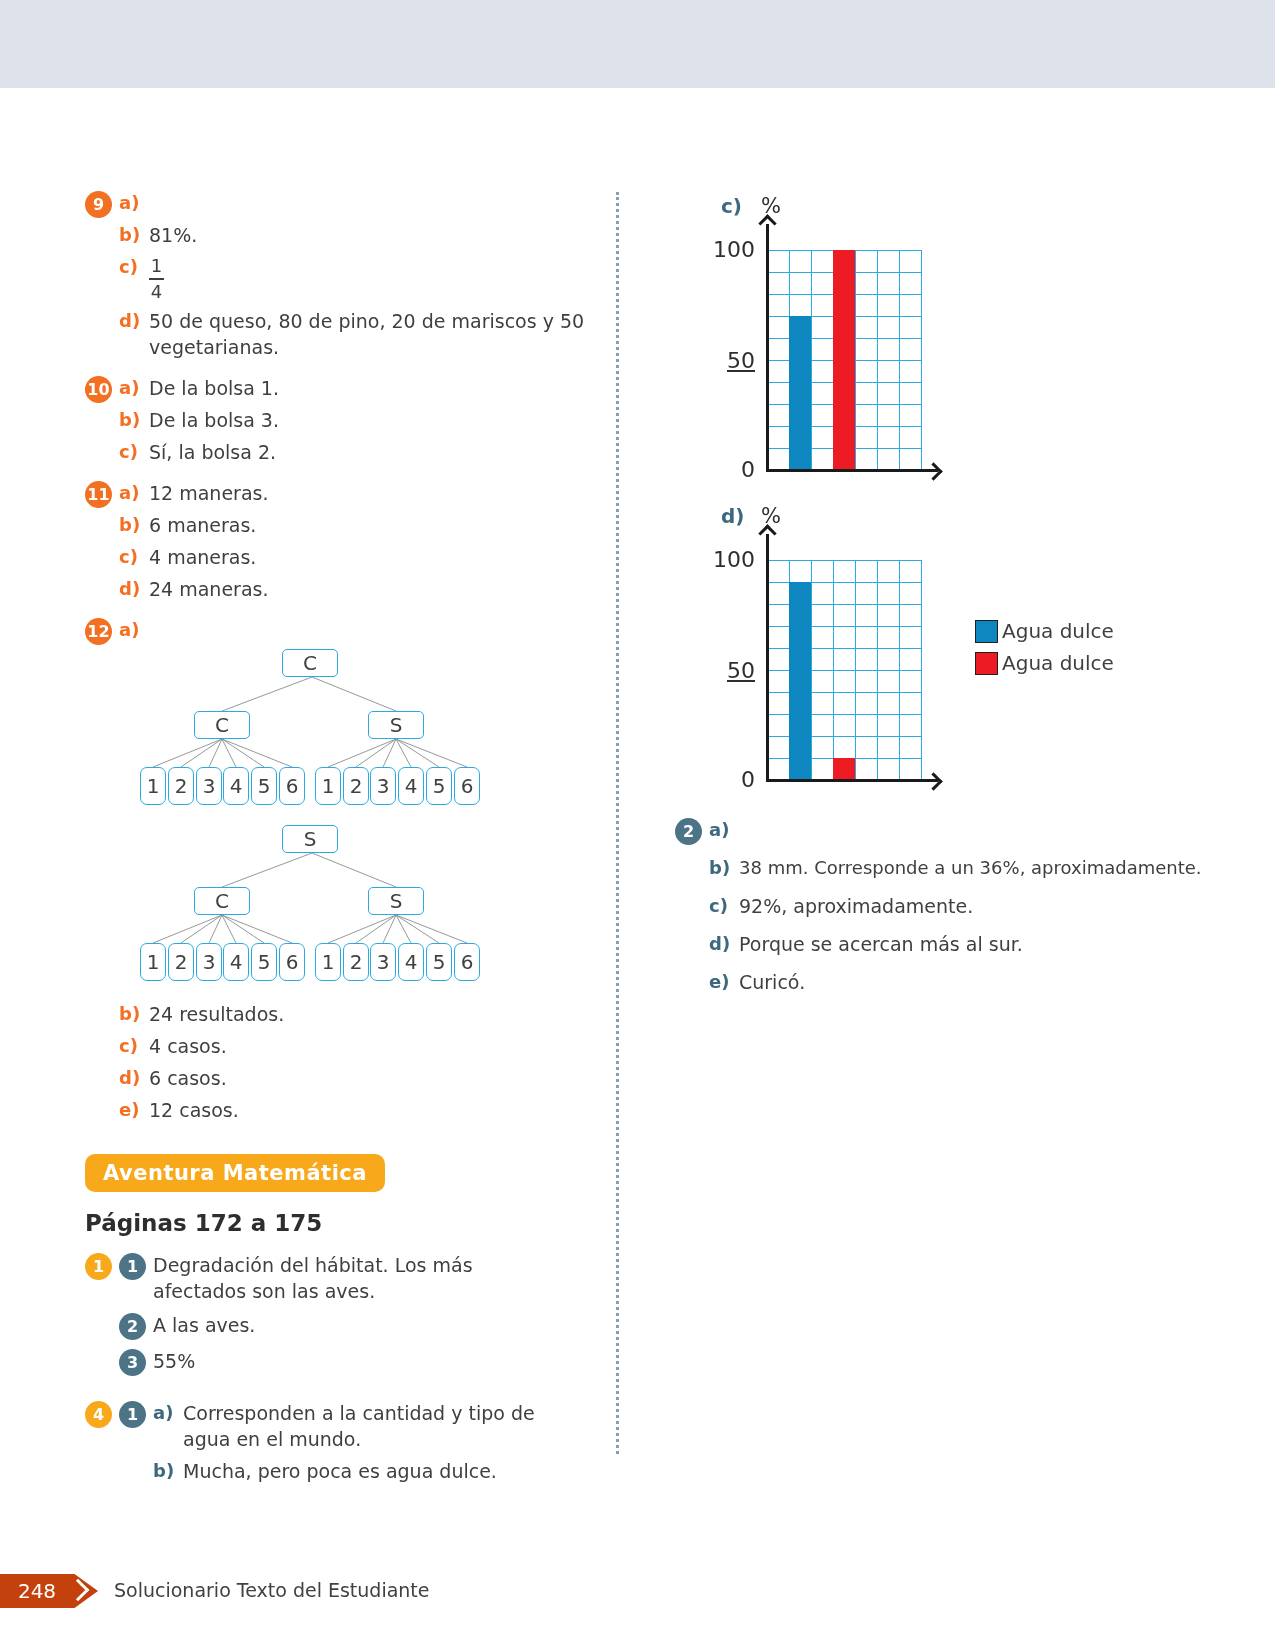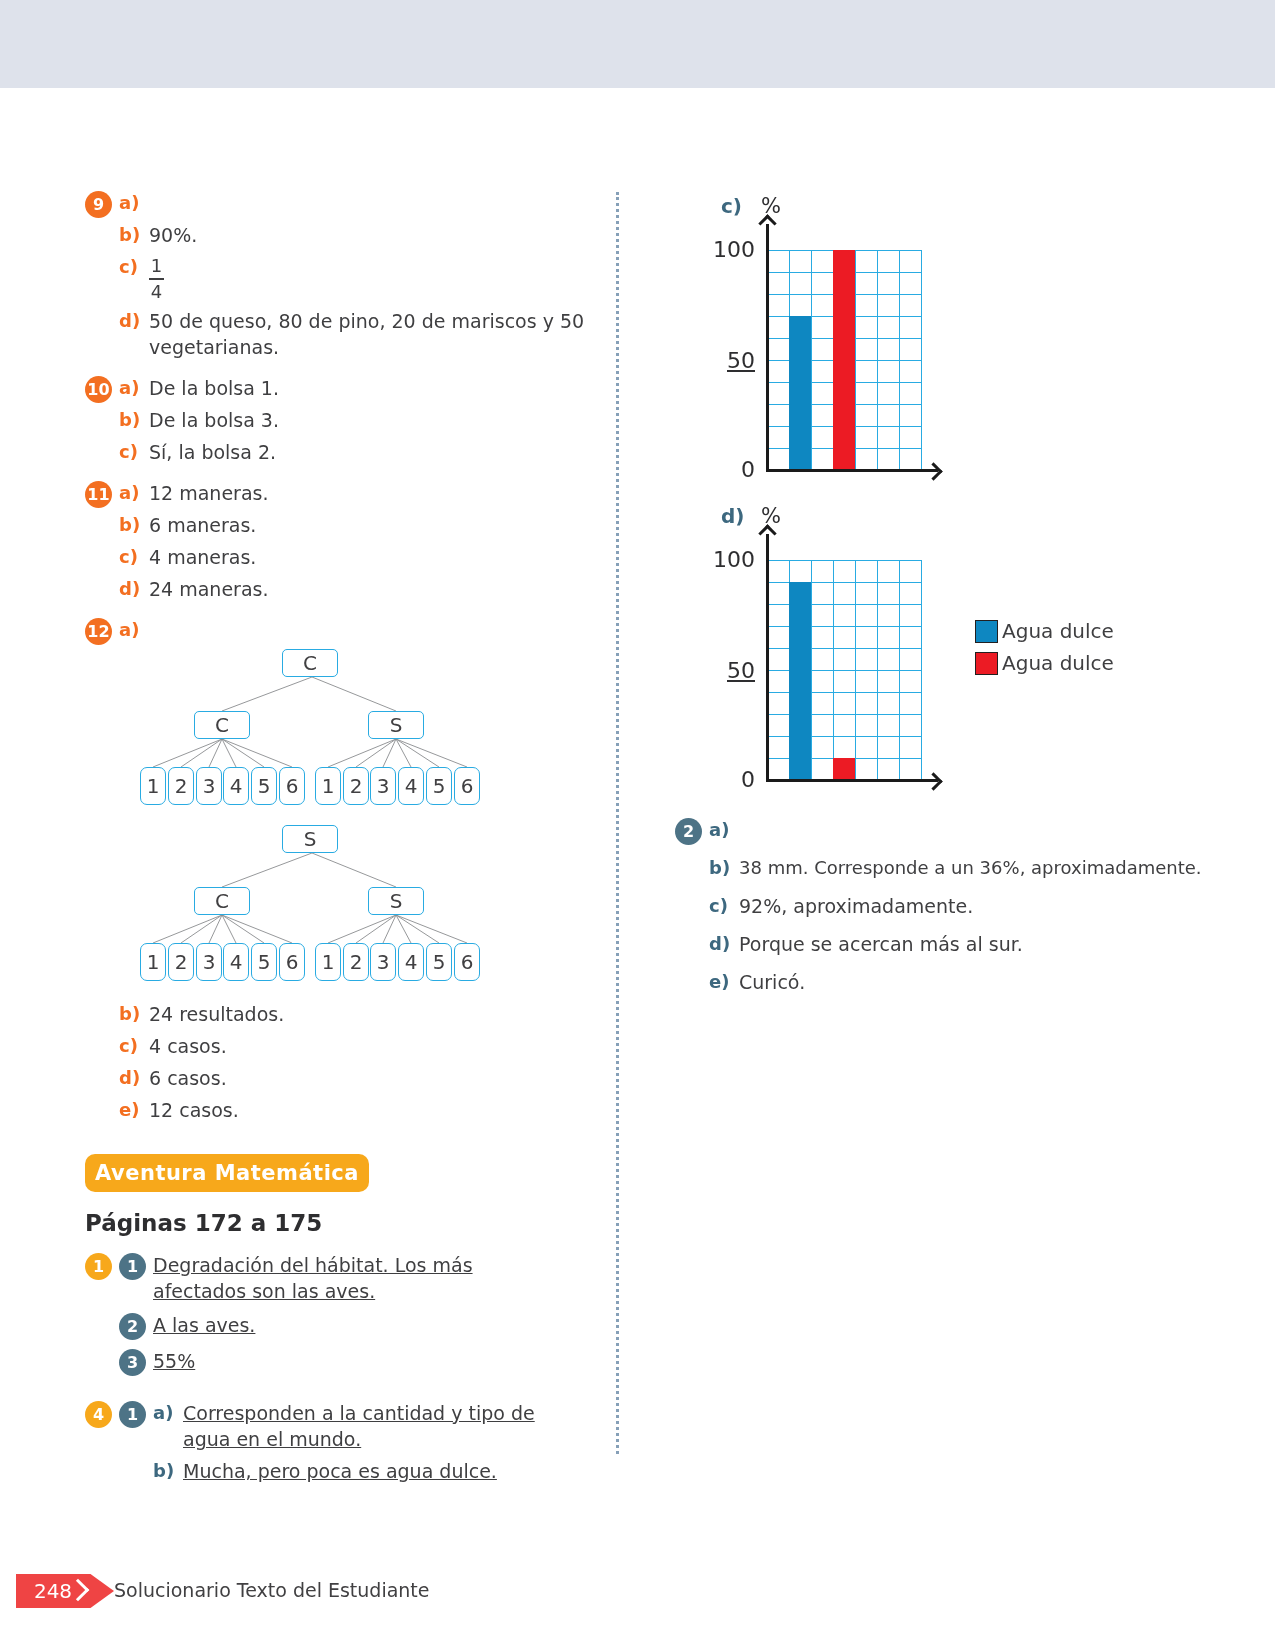--- a/index.html
+++ b/index.html
@@ -33,26 +33,26 @@
   .tnode{position:absolute;width:56px;height:28px;border:1.3px solid #29abe2;
     border-radius:5px;background:#fff;display:flex;align-items:center;
     justify-content:center;font-size:20px;color:#414042;box-sizing:border-box;}
   .tleaf{position:absolute;width:26px;height:38px;border:1.6px solid #29abe2;
     border-radius:7px;background:#fff;display:flex;align-items:center;
     justify-content:center;font-size:20px;color:#414042;box-sizing:border-box;top:118px;}
 
   
   .adventure-badge{display:inline-block;margin-top:16px;background:#f7a81b;
     color:#fff;font-weight:bold;font-size:21px;border-radius:10px;
-    padding:7px 10px;letter-spacing:.5px;}
+    padding:7px 18px;letter-spacing:.5px;}
   .pages-heading{margin-top:18px;font-size:23px;font-weight:bold;color:#2e2e30;}
   .avx{display:flex;margin-top:16px;}
   .av-subs{flex:1;min-width:0;}
   .av-sub{display:flex;margin-bottom:8px;line-height:26px;}
-  .av-sub .txt{max-width:400px;text-decoration:underline;}
+  .av-sub .txt{max-width:400px;}
 
   
   .chart{position:relative;height:285px;}
   .chart.second{margin-top:25px;}
   .chart-tag{position:absolute;left:66px;top:2px;font-weight:bold;font-size:20px;color:#3d687f;}
   .chart-pct{position:absolute;left:106px;top:2px;font-size:21px;color:#2e2e30;}
   .grid{position:absolute;left:112px;top:58px;width:154px;height:220px;box-sizing:content-box;
     background-image:
       linear-gradient(to right,#29abe2 1px,transparent 1px),
       linear-gradient(to bottom,#29abe2 1px,transparent 1px);
@@ -68,21 +68,21 @@
   .xarrow{position:absolute;left:160px;bottom:-8px;width:10px;height:10px;
     border-top:3px solid #1a1a1a;border-right:3px solid #1a1a1a;transform:rotate(45deg);}
   .tick{position:absolute;left:28px;width:72px;text-align:right;font-size:22px;color:#2e2e30;}
   .tick.t100{top:45px;}.tick.t50{top:156px;text-decoration:underline;}.tick.t0{top:265px;}
   .legend{position:absolute;left:320px;top:118px;}
   .leg-row{display:flex;align-items:center;margin-bottom:9px;}
   .leg-swatch{width:23px;height:23px;border:1.6px solid #231f20;box-sizing:border-box;}
   .leg-label{font-size:20px;color:#3f3f41;margin-left:4px;line-height:23px;}
 
   
-  .footer-tab{position:absolute;left:16px;top:1574px;width:98px;height:34px;background:#ef4444;
+  .footer-tab{position:absolute;left:0;top:1574px;width:98px;height:34px;background:#c2410c;
     -webkit-clip-path:polygon(0 0,76% 0,100% 50%,76% 100%,0 100%);
     clip-path:polygon(0 0,76% 0,100% 50%,76% 100%,0 100%);}
   .footer-tab-num{position:absolute;left:0;top:0;width:74px;height:34px;line-height:34px;
     text-align:center;color:#fff;font-size:20px;}
   .footer-notch{position:absolute;left:70px;top:1582px;width:13px;height:13px;
     border-top:3px solid #ffffff;border-right:3px solid #ffffff;transform:rotate(45deg);}
   .footer-text{position:absolute;left:114px;top:1579px;font-size:19px;color:#414042;}
 </style>
 </head>
 <body>
@@ -95,21 +95,21 @@
 
     
     <div class="ex">
       <span class="badge-circle">9</span>
       <div class="answers">
         <div class="ans">
           <span class="lab">a)</span>
         </div>
         <div class="ans">
           <span class="lab">b)</span>
-          <span class="txt">90%.</span>
+          <span class="txt">81%.</span>
         </div>
         <div class="ans">
           <span class="lab">c)</span>
           <span class="frac">
             <span>1</span>
             <span class="frac-line"></span>
             <span>4</span>
           </span>
         </div>
         <div class="ans">

